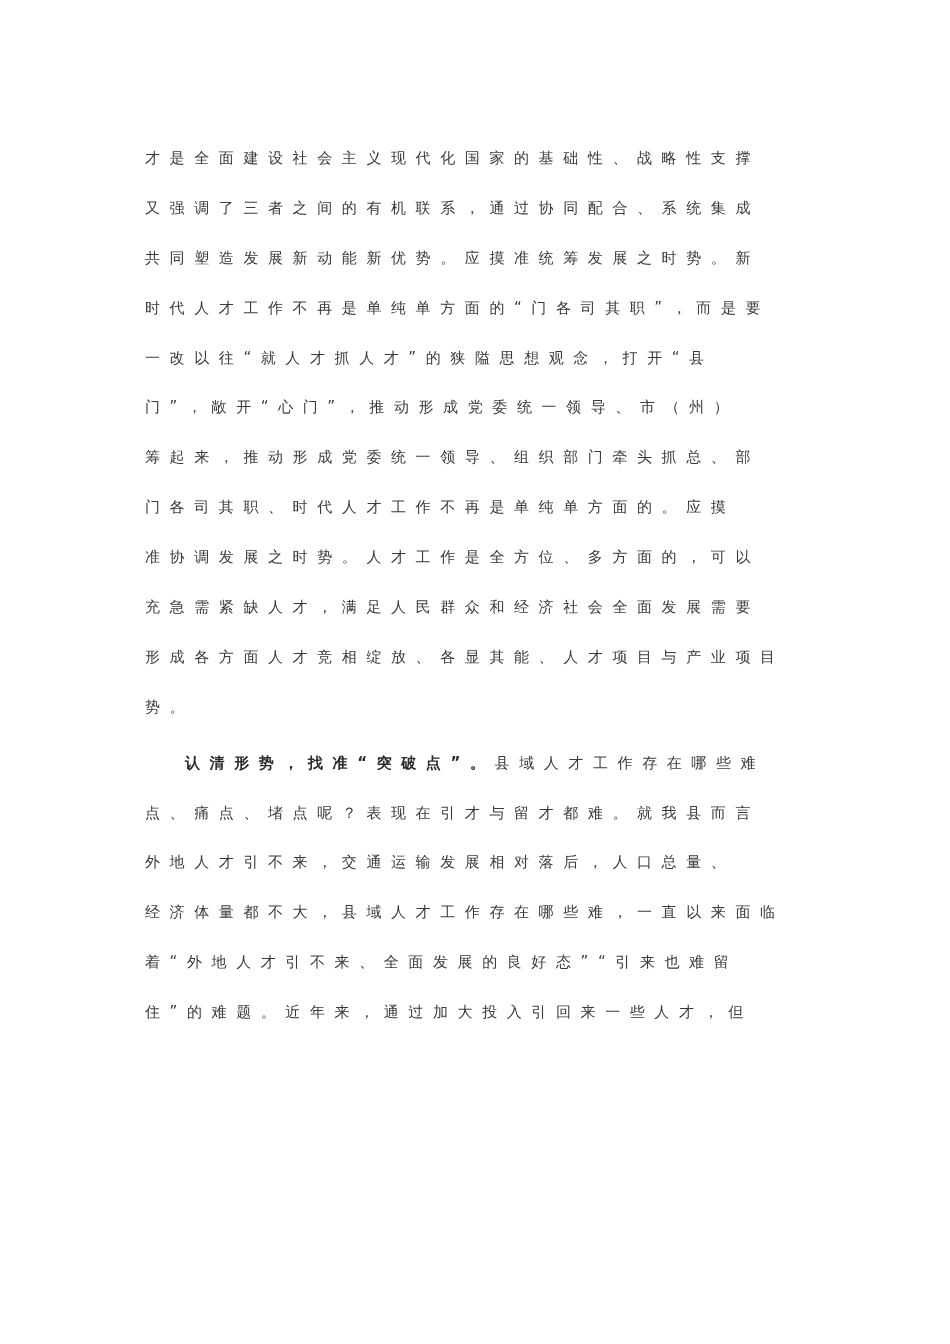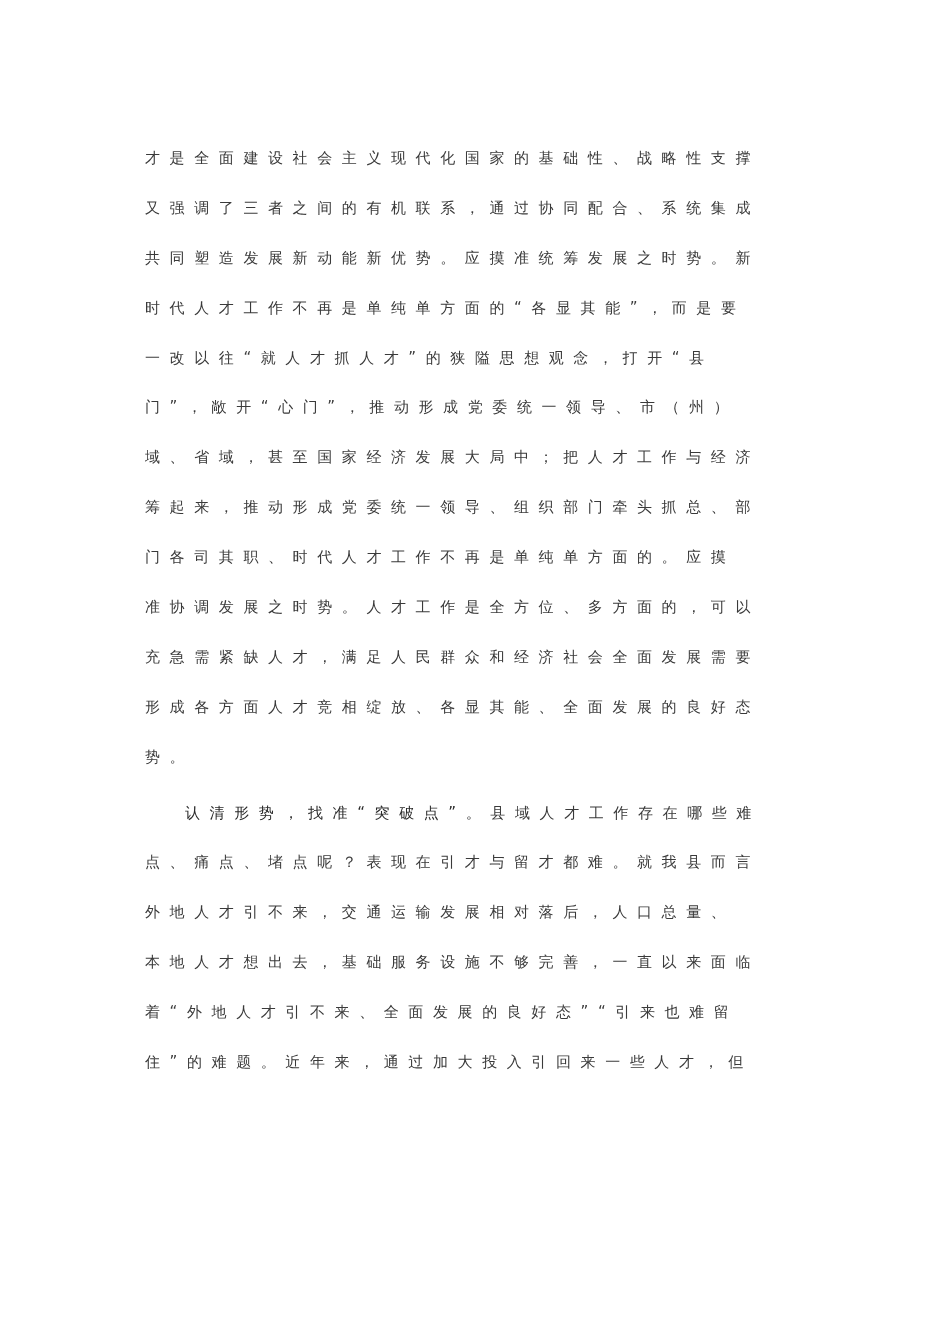--- a/index.html
+++ b/index.html
@@ -11,43 +11,42 @@
     width: 670px;
     font-family: "DejaVu Sans", "Liberation Sans", sans-serif;
     color: #3a3a3a;
     font-size: 15px;
     line-height: 49.9px;
     letter-spacing: 9.6px;
   }
   .line { white-space: nowrap; height: 49.9px; overflow: visible; }
   .gap { height: 6px; }
   .indent { padding-left: 40px; }
-  .bold { font-weight: normal; color: #2a2a2a; }
+  .bold { font-weight: bold; color: #2a2a2a; }
 </style>
 </head>
 <body>
 
 <div class="page">
   <div>
     <div class="line">才是全面建设社会主义现代化国家的基础性、战略性支撑</div>
     <div class="line">又强调了三者之间的有机联系，通过协同配合、系统集成</div>
     <div class="line">共同塑造发展新动能新优势。应摸准统筹发展之时势。新</div>
-    <div class="line">时代人才工作不再是单纯单方面的“各显其能”，而是要</div>
+    <div class="line">时代人才工作不再是单纯单方面的“门各司其职”，而是要</div>
     <div class="line">一改以往“就人才抓人才”的狭隘思想观念，打开“县</div>
     <div class="line">门”，敞开“心门”，推动形成党委统一领导、市（州）</div>
-    <div class="line">域、省域，甚至国家经济发展大局中；把人才工作与经济</div>
     <div class="line">筹起来，推动形成党委统一领导、组织部门牵头抓总、部</div>
     <div class="line">门各司其职、时代人才工作不再是单纯单方面的。应摸</div>
     <div class="line">准协调发展之时势。人才工作是全方位、多方面的，可以</div>
     <div class="line">充急需紧缺人才，满足人民群众和经济社会全面发展需要</div>
-    <div class="line">形成各方面人才竞相绽放、各显其能、全面发展的良好态</div>
+    <div class="line">形成各方面人才竞相绽放、各显其能、人才项目与产业项目</div>
     <div class="line">势。</div>
   </div>
   <div class="gap"></div>
   <div>
     <div class="line indent"><span class="bold">认清形势，找准“突破点”。</span><span>县域人才工作存在哪些难</span></div>
     <div class="line">点、痛点、堵点呢？表现在引才与留才都难。就我县而言</div>
     <div class="line">外地人才引不来，交通运输发展相对落后，人口总量、</div>
-    <div class="line">本地人才想出去，基础服务设施不够完善，一直以来面临</div>
+    <div class="line">经济体量都不大，县域人才工作存在哪些难，一直以来面临</div>
     <div class="line">着“外地人才引不来、全面发展的良好态”“引来也难留</div>
     <div class="line">住”的难题。近年来，通过加大投入引回来一些人才，但</div>
   </div>
 </div>
 
 </body></html>

